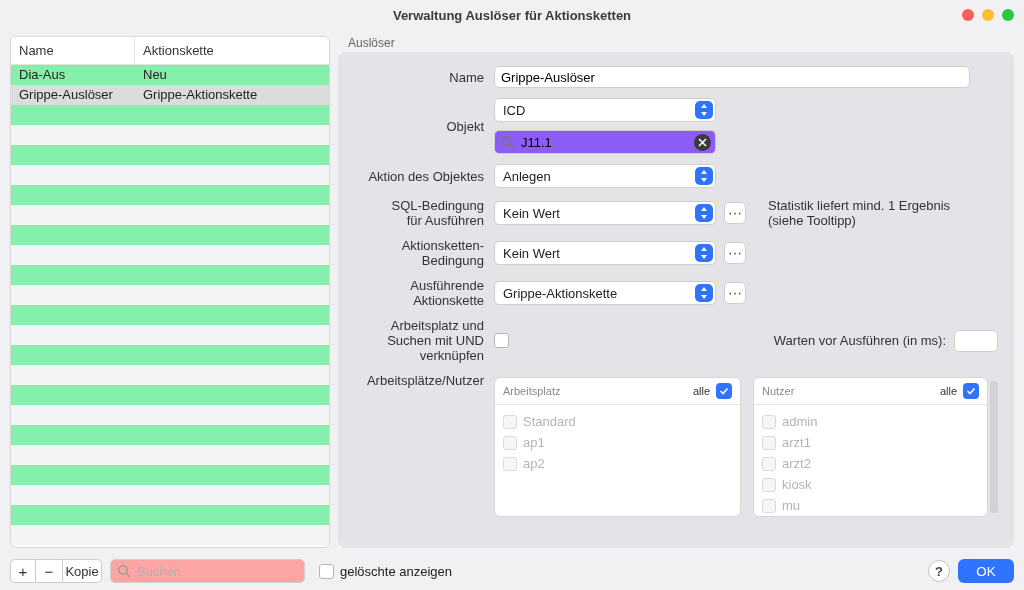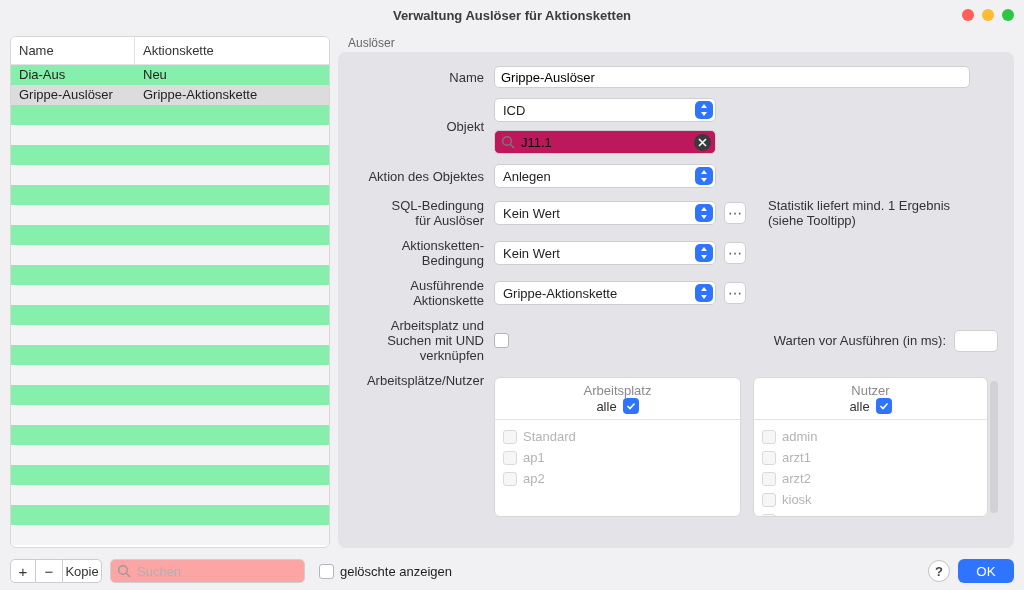--- a/index.html
+++ b/index.html
@@ -117,21 +117,21 @@
     display: flex;
     flex-direction: column;
     align-items: center;
     justify-content: center;
   }
   .arrows svg { width: 8px; height: 6px; display: block; }
   .search-box {
     position: relative;
     width: 222px;
     height: 24px;
-    background: #be185d;
+    background: #8b5cf6;
     border: 1px solid #cfcfd2;
     border-radius: 5px;
     display: flex;
     align-items: center;
     padding: 0 26px 0 26px;
   }
   .search-box input {
     border: 0; outline: 0; width: 100%; font-size: 13px;
     background: transparent;
   }
@@ -168,22 +168,21 @@
     height: 140px;
     display: flex;
     flex-direction: column;
     overflow: hidden;
   }
   .list-head {
     display: flex; justify-content: space-between; align-items: center;
     padding: 5px 8px;
     border-bottom: 1px solid #e3e3e5;
     color: #8a8a8e;
-    font-size: 13px;
-    flex-direction: column;
+    font-size: 11px;
   }
   .alle-chk {
     display: inline-flex; align-items: center; gap: 6px; color: #333;
   }
   .alle-box {
     width: 16px; height: 16px; background: #2f74ff;
     border-radius: 4px; display: inline-flex; align-items: center; justify-content: center;
   }
   .list-body { flex: 1; padding: 6px 8px; color: #b4b4b8; overflow-y: auto; }
   .list-item { display: flex; align-items: center; gap: 6px; height: 21px; }
@@ -355,21 +354,21 @@
                   <path d="M4 6 L1 2 L7 2 Z" fill="#fff"></path>
                 </svg>
             </span>
           </div>
         </div>
       </div>
 
       <div class="form-row">
         <div class="label-col">
           <div>SQL-Bedingung</div>
-          <div>für Auslöser</div>
+          <div>für Ausführen</div>
         </div>
         <div class="field-col">
           <div class="combo w222">
             <span>Kein Wert</span>
             <span class="arrows">
               <svg viewBox="0 0 8 6">
                   <path d="M4 0 L7 4 L1 4 Z" fill="#fff"></path>
                 </svg>
               <svg viewBox="0 0 8 6">
                   <path d="M4 6 L1 2 L7 2 Z" fill="#fff"></path>

